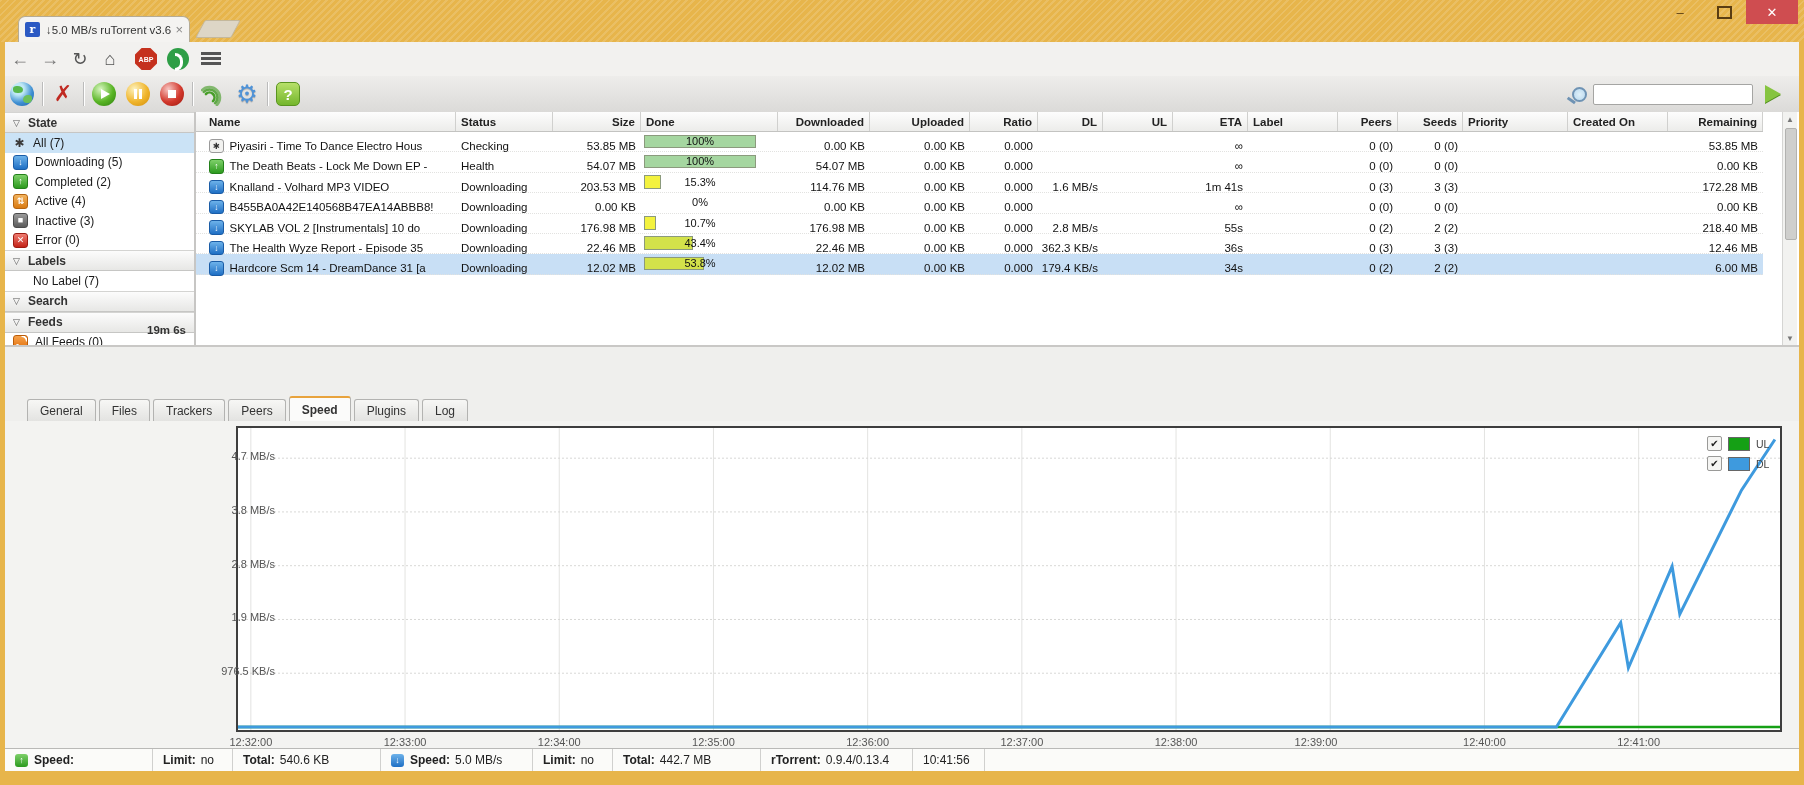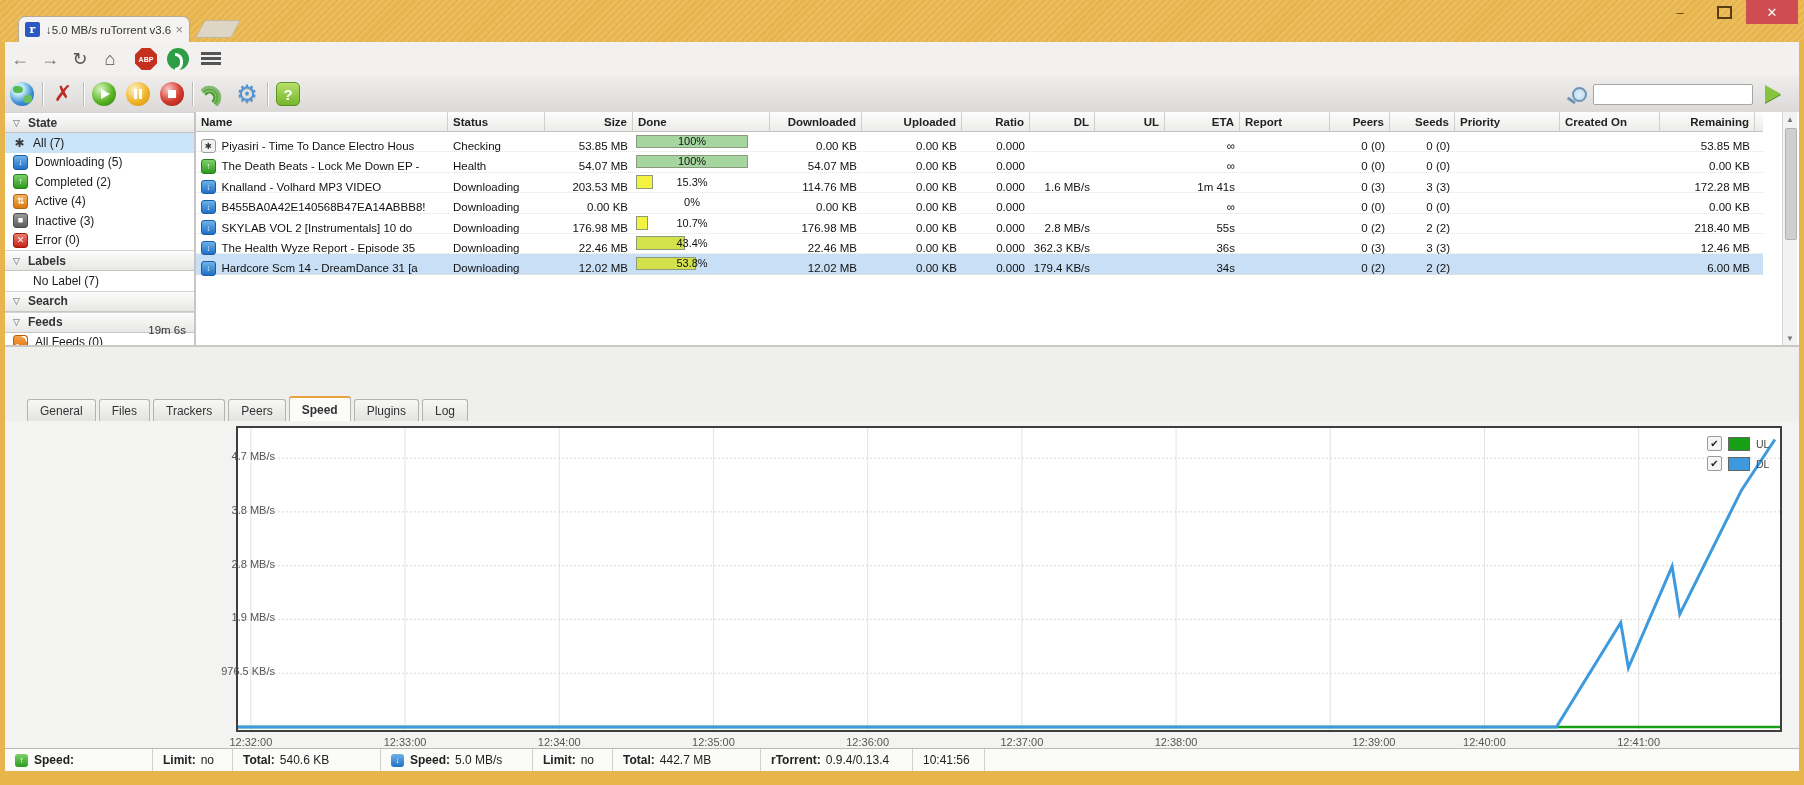--- a/index.html
+++ b/index.html
@@ -77,38 +77,38 @@
     font-size:12px;padding:0 4px;outline:none;}
   .ic-go{width:0;height:0;border-left:16px solid #86c440;border-top:9px solid transparent;
     border-bottom:9px solid transparent;margin-left:12px;filter:drop-shadow(0 1px 0 #4e8a1d);}
   
   .main{position:absolute;left:5px;top:112px;width:1794px;height:233px;background:#fff;}
   .sidebar{position:absolute;left:0;top:0;width:191px;height:233px;background:#fff;
     border-right:2px solid #c7c6c4;box-sizing:border-box;overflow:hidden;}
   .cat{height:19px;background:linear-gradient(#fcfcfc,#e7e7e5);border-top:1px solid #d4d4d2;
     border-bottom:1px solid #c6c6c4;display:flex;align-items:center;padding:0 8px;font-size:12px;font-weight:bold;color:#333;}
   .cat .tri{font-size:9px;color:#555;margin-right:8px;font-weight:normal;}
-  .cat .cat-time{margin-left:auto;font-weight:normal;color:#333;font-size:11.5px;margin-top:16px;}
+  .cat .cat-time{margin-left:auto;font-weight:bold;color:#333;font-size:11.5px;margin-top:16px;}
   .sitem{height:19.5px;display:flex;align-items:center;padding-left:8px;font-size:12px;color:#1a1a1a;}
   .sitem.selected{background:#cbe3f6;}
   .sq{width:13px;height:13px;border-radius:3px;margin-right:7px;color:#fff;font-size:9px;font-weight:bold;
      display:flex;align-items:center;justify-content:center;line-height:1;}
   .sq.blue{background:linear-gradient(#6db2ea,#1f6fc4);border:1px solid #1a5ca6;}
   .sq.green{background:linear-gradient(#7ed06a,#2c9a1e);border:1px solid #23801a;}
   .sq.orange{background:linear-gradient(#f2b35e,#d97a12);border:1px solid #b46410;}
   .sq.gray{background:linear-gradient(#9a9a9a,#5c5c5c);border:1px solid #4c4c4c;}
   .sq.red{background:linear-gradient(#ef7d72,#c42318);border:1px solid #9e1b12;}
   .sq.rss{background:linear-gradient(#f6a24b,#e2700d);border:1px solid #bb5c08;position:relative;overflow:hidden;}
   .sq.rss::before{content:"";position:absolute;left:2px;bottom:2px;width:3px;height:3px;background:#fff;border-radius:50%;}
   .sq.rss::after{content:"";position:absolute;left:1px;bottom:1px;width:9px;height:9px;
      border:2px solid transparent;border-top-color:#fff;border-radius:50%;transform:rotate(45deg);}
   .ast{color:#3a3a3a;font-size:12px;margin-right:7px;width:13px;text-align:center;}
   
   .tablewrap{position:absolute;left:191px;top:0;width:1567px;height:233px;overflow:hidden;background:#fff;}
-  .tgrid{display:grid;grid-template-columns:252px 97px 88px 137px 92px 100px 68px 65px 70px 75px 90px 60px 65px 105px 100px 95px;}
+  .tgrid{display:grid;grid-template-columns:252px 97px 88px 137px 92px 100px 68px 65px 70px 75px 90px 60px 65px 105px 100px 95px;padding-left:8px;}
   .thead{height:19px;background:linear-gradient(#fdfdfd,#ececea);border-bottom:1px solid #c3c3c1;}
   .th{font-size:11.5px;font-weight:bold;color:#222;display:flex;align-items:center;padding:0 5px;
       border-right:1px solid #d0d0ce;box-sizing:border-box;white-space:nowrap;overflow:hidden;}
   .th.r{justify-content:flex-end;}
   .trow{height:19.4px;border-bottom:1px dotted #e2e2e0;}
   .trow.selected{background:#c8dff5;}
   .td{font-size:11.5px;display:flex;align-items:center;padding:0 5px;box-sizing:border-box;
       white-space:nowrap;overflow:hidden;color:#111;}
   .td.r{justify-content:flex-end;}
   .td.c{justify-content:center;margin-top:28px;}
@@ -284,21 +284,21 @@
           <div class="th ">Name</div>
           <div class="th ">Status</div>
           <div class="th r">Size</div>
           <div class="th ">Done</div>
           <div class="th r">Downloaded</div>
           <div class="th r">Uploaded</div>
           <div class="th r">Ratio</div>
           <div class="th r">DL</div>
           <div class="th r">UL</div>
           <div class="th r">ETA</div>
-          <div class="th ">Report</div>
+          <div class="th ">Label</div>
           <div class="th r">Peers</div>
           <div class="th r">Seeds</div>
           <div class="th c">Priority</div>
           <div class="th ">Created On</div>
           <div class="th r">Remaining</div>
         </div>
       <div id="tbody">
           <div class="tgrid trow">
             <div class="td">
               <span class="rowic check">✱</span>
@@ -540,21 +540,21 @@
         <div class="ylab" style="top: 244.213px;">976.5 KB/s</div>
       </div>
     <div id="xlabels">
         <div class="xlab" style="left: 245.85px;">12:32:00</div>
         <div class="xlab" style="left: 400.05px;">12:33:00</div>
         <div class="xlab" style="left: 554.25px;">12:34:00</div>
         <div class="xlab" style="left: 708.45px;">12:35:00</div>
         <div class="xlab" style="left: 862.65px;">12:36:00</div>
         <div class="xlab" style="left: 1016.85px;">12:37:00</div>
         <div class="xlab" style="left: 1171.05px;">12:38:00</div>
-        <div class="xlab" style="left: 1369px;">12:39:00</div>
+        <div class="xlab" style="left: 1311px;">12:39:00</div>
         <div class="xlab" style="left: 1479.45px;">12:40:00</div>
         <div class="xlab" style="left: 1633.65px;">12:41:00</div>
       </div>
   </div>
 
   <div class="statusbar" id="statusbar">
       <div class="seg" style="width: 148px;">
         <span class="segic up">↑</span>
         <b>Speed:</b>
       </div>

